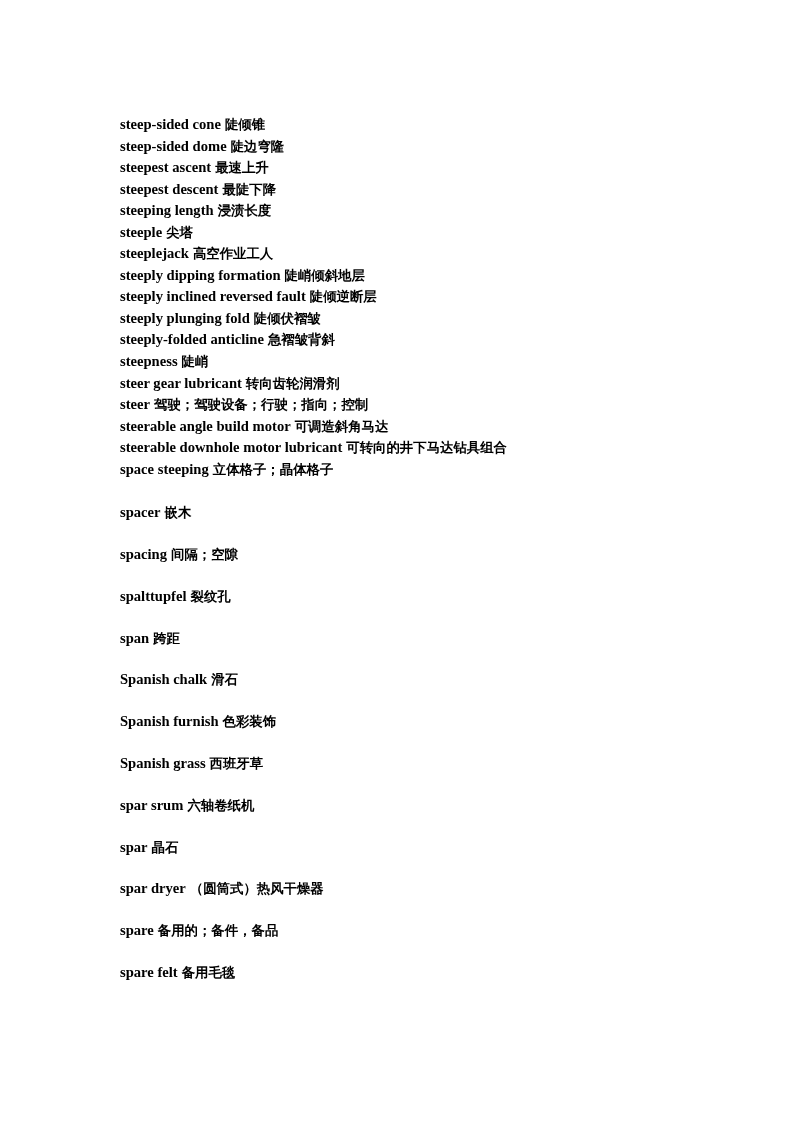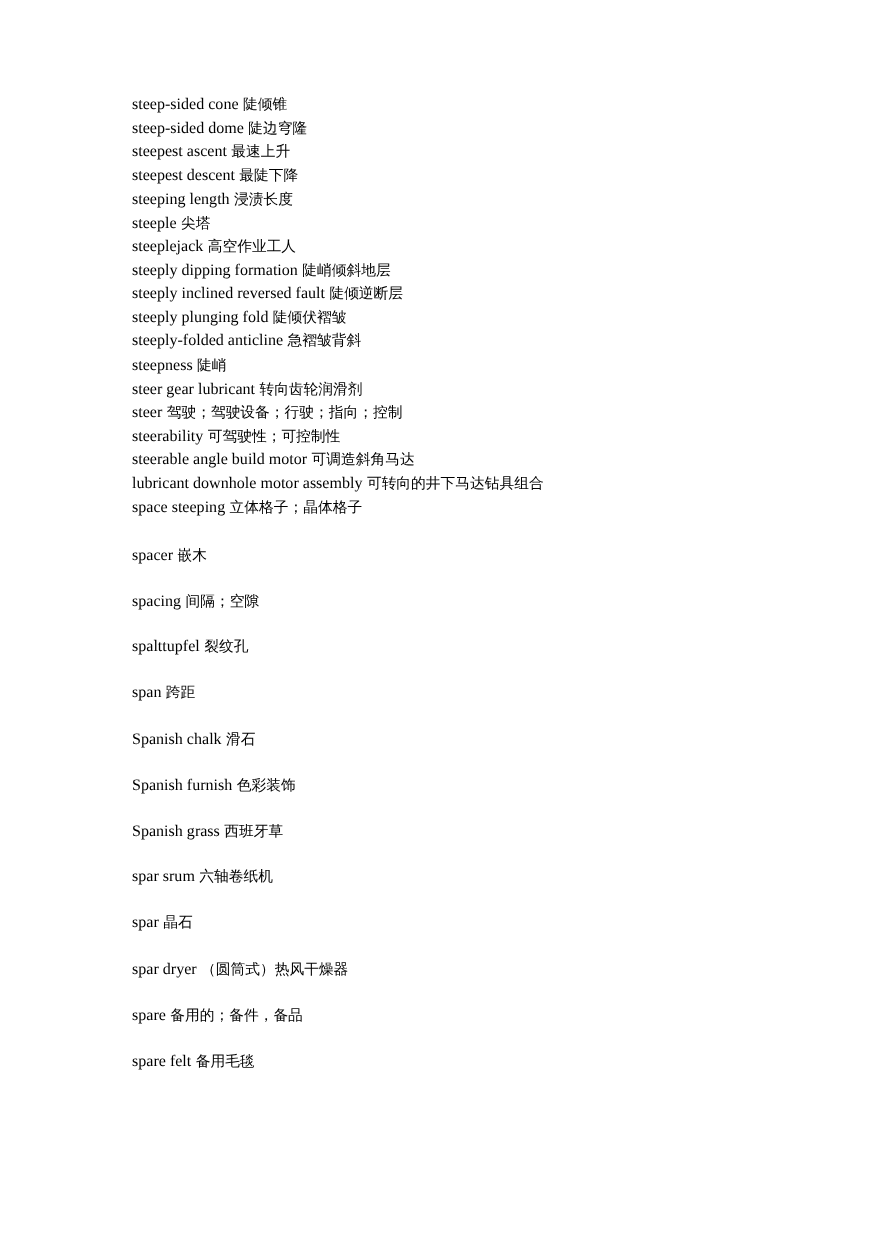--- a/index.html
+++ b/index.html
@@ -18,22 +18,23 @@
     position: relative;
     width: 794px;
     height: 1123px;
     background: #ffffff;
     box-sizing: border-box;
     overflow: hidden;
   }
   .content {
     position: absolute;
     left: 120px;
-    top: 85px;
+    top: 114px;
     width: 600px;
+    font-weight: bold;
   }
   
   .block-dense .entry {
     font-size: 14.6px;
     line-height: 20.55px;
     white-space: nowrap;
     letter-spacing: 0;
   }
   
   .block-spaced {
@@ -97,27 +98,24 @@
       <div class="entry">
         <span class="term">steepness</span><span class="gloss">陡峭</span>
       </div>
       <div class="entry">
         <span class="term">steer gear lubricant</span><span class="gloss">转向齿轮润滑剂</span>
       </div>
       <div class="entry">
         <span class="term">steer</span><span class="gloss">驾驶；驾驶设备；行驶；指向；控制</span>
       </div>
       <div class="entry">
-        <span class="term">steerability</span><span class="gloss">可驾驶性；可控制性</span>
-      </div>
-      <div class="entry">
         <span class="term">steerable angle build motor</span><span class="gloss">可调造斜角马达</span>
       </div>
       <div class="entry">
-        <span class="term">lubricant downhole motor assembly</span><span class="gloss">可转向的井下马达钻具组合</span>
+        <span class="term">steerable downhole motor lubricant</span><span class="gloss">可转向的井下马达钻具组合</span>
       </div>
       <div class="entry">
         <span class="term">space steeping</span><span class="gloss">立体格子；晶体格子</span>
       </div>
     </div>
 
     <div class="block-spaced">
       <div class="entry">
         <span class="term">spacer</span><span class="gloss">嵌木</span>
       </div>

